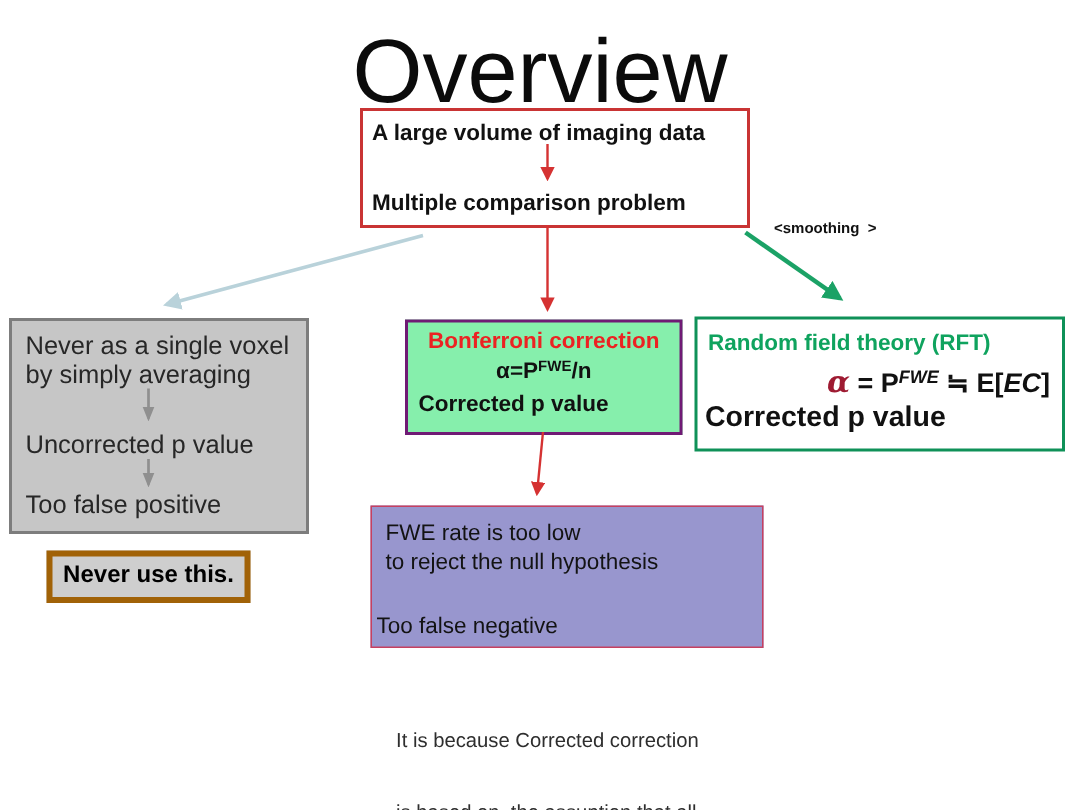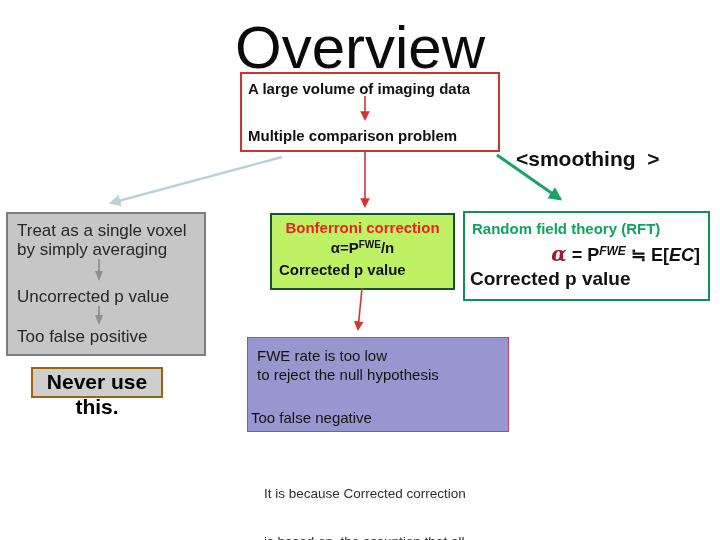--- a/index.html
+++ b/index.html
@@ -9,40 +9,40 @@
 
   .title { left:0; top:13px; width:720px; text-align:center;
            font-size:60px; color:#0b0b0b; letter-spacing:0px; }
 
   
   .problem-box { left:240px; top:72px; width:256px; height:76px;
                  border:2px solid #c93434; background:#ffffff; }
   .problem-box .l1 { position:absolute; left:6px; top:6px;  font-size:15px; font-weight:bold; color:#111; }
   .problem-box .l2 { position:absolute; left:6px; top:53px; font-size:15px; font-weight:bold; color:#111; }
 
-  .smoothing { left:516px; top:147px; font-size:21px; font-weight:bold;
+  .smoothing { left:516px; top:147px; font-size:10px; font-weight:bold;
                color:#111; white-space:pre; }
 
   
   .gray-box { left:6px; top:212px; width:196px; height:140px;
               background:#c6c6c6; border:2px solid #7d7d7d;
               color:#272727; font-size:17px; filter:blur(0.3px); }
   .gray-box .g1 { position:absolute; left:9px; top:7px; }
   .gray-box .g2 { position:absolute; left:9px; top:26px; }
   .gray-box .g3 { position:absolute; left:9px; top:73px; }
   .gray-box .g4 { position:absolute; left:9px; top:113px; }
 
   .never-box { left:31px; top:367px; width:128px; height:27px;
-               background:#cecece; border:2px solid #a16207;
-               text-align:center; font-size:21px; font-weight:bold;
+               background:#cecece; border:4px solid #a16207;
+               text-align:center; font-size:16px; font-weight:bold;
                line-height:25px; color:#000; }
 
   
   .bonf-box { left:270px; top:213px; width:181px; height:73px;
-              background:#bef264; border:2px solid #14532d;
+              background:#86efac; border:2px solid #701a75;
               text-align:center; font-size:15px; font-weight:bold; color:#111; }
   .bonf-box .bt { position:absolute; left:0; width:100%; top:4px; color:#ec2222; }
   .bonf-box .bf { position:absolute; left:0; width:100%; top:24px; white-space:pre; }
   .bonf-box .bf .sup { font-size:10px; vertical-align:5px; }
   .bonf-box .b3 { position:absolute; left:7px; top:46px; }
 
   
   .rft-box { left:463px; top:211px; width:243px; height:86px;
              background:#ffffff; border:2px solid #0f9158; }
   .rft-box .rt { position:absolute; left:7px; top:7px; font-size:15px;
@@ -78,21 +78,21 @@
   <div class="abs title">Overview</div>
 
   <div class="abs problem-box">
     <div class="l1">A large volume of imaging data</div>
     <div class="l2">Multiple comparison problem</div>
   </div>
 
   <div class="abs smoothing">&lt;smoothing  &gt;</div>
 
   <div class="abs gray-box">
-    <div class="g1">Treat as a single voxel</div>
+    <div class="g1">Never as a single voxel</div>
     <div class="g2">by simply averaging</div>
     <div class="g3">Uncorrected p value</div>
     <div class="g4">Too false positive</div>
   </div>
 
   <div class="abs never-box">
     <span>Never use this.</span>
   </div>
 
   <div class="abs bonf-box">

